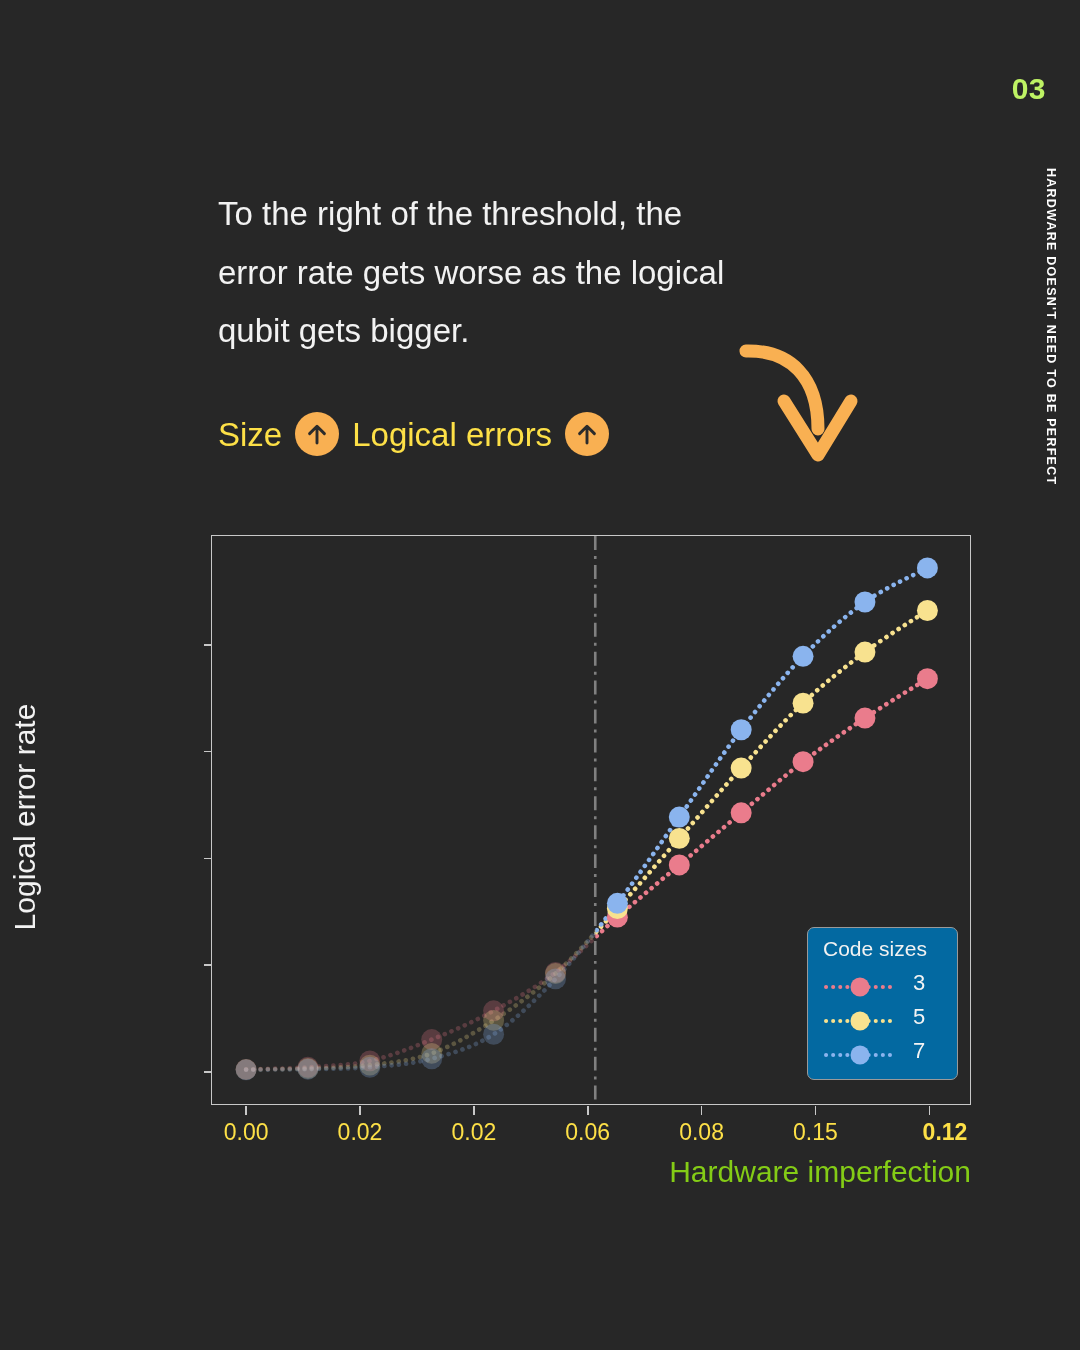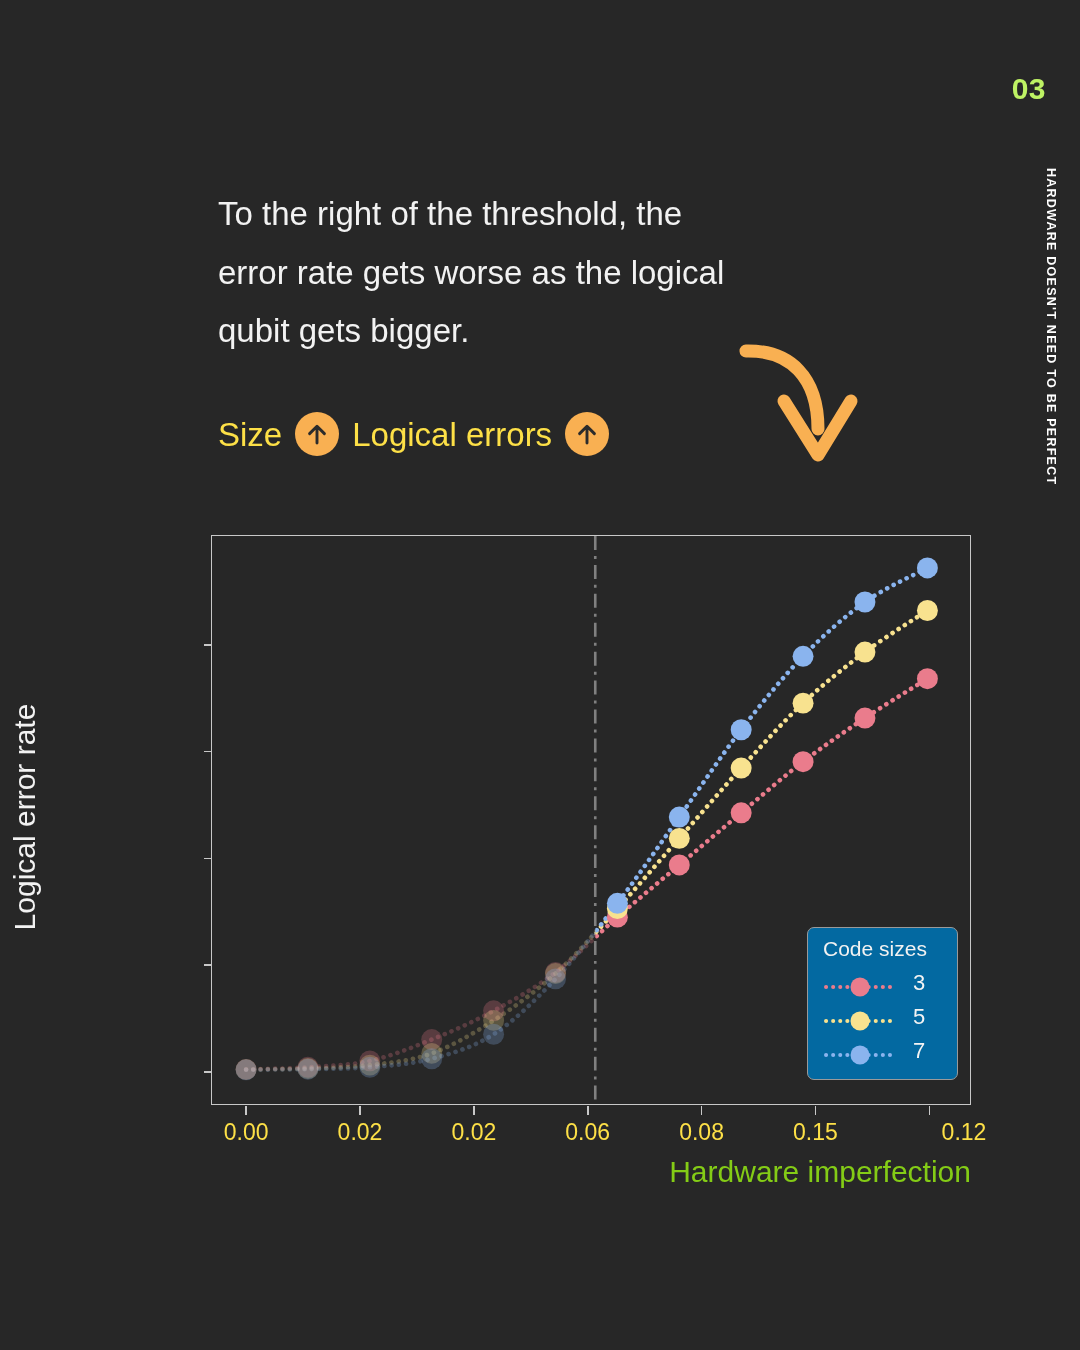--- a/index.html
+++ b/index.html
@@ -194,21 +194,21 @@
         <div class="xtick-label" style="left: 148.015px;">0.02</div>
         <div class="xtick-mark" style="left: 261.073px;"></div>
         <div class="xtick-label" style="left: 261.873px;">0.02</div>
         <div class="xtick-mark" style="left: 374.93px;"></div>
         <div class="xtick-label" style="left: 375.73px;">0.06</div>
         <div class="xtick-mark" style="left: 488.788px;"></div>
         <div class="xtick-label" style="left: 489.588px;">0.08</div>
         <div class="xtick-mark" style="left: 602.646px;"></div>
         <div class="xtick-label" style="left: 603.446px;">0.15</div>
         <div class="xtick-mark" style="left: 716.503px;"></div>
-        <div class="xtick-label" style="left: 752px;">0.12</div>
+        <div class="xtick-label" style="left: 733px; font-weight: bold;">0.12</div>
       </div>
 
     <div id="plot-inner">
       <svg id="plot-svg" viewBox="0 0 760 570" preserveAspectRatio="none">
           <line x1="384.2696629213483" y1="0" x2="384.2696629213483" y2="570" stroke="#808080" stroke-width="2.6" stroke-dasharray="14,6,3,6"></line>
           <defs>
             <clipPath id="clip-right">
               <rect x="384.2696629213483" y="0" width="375.7303370786517" height="570"></rect>
             </clipPath>
             <clipPath id="clip-left">

